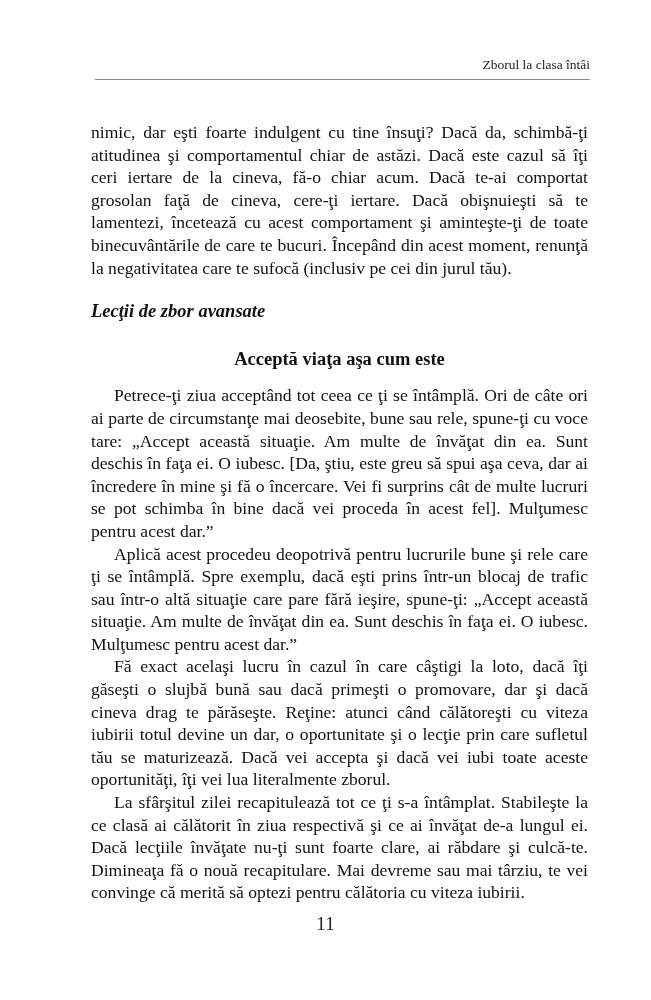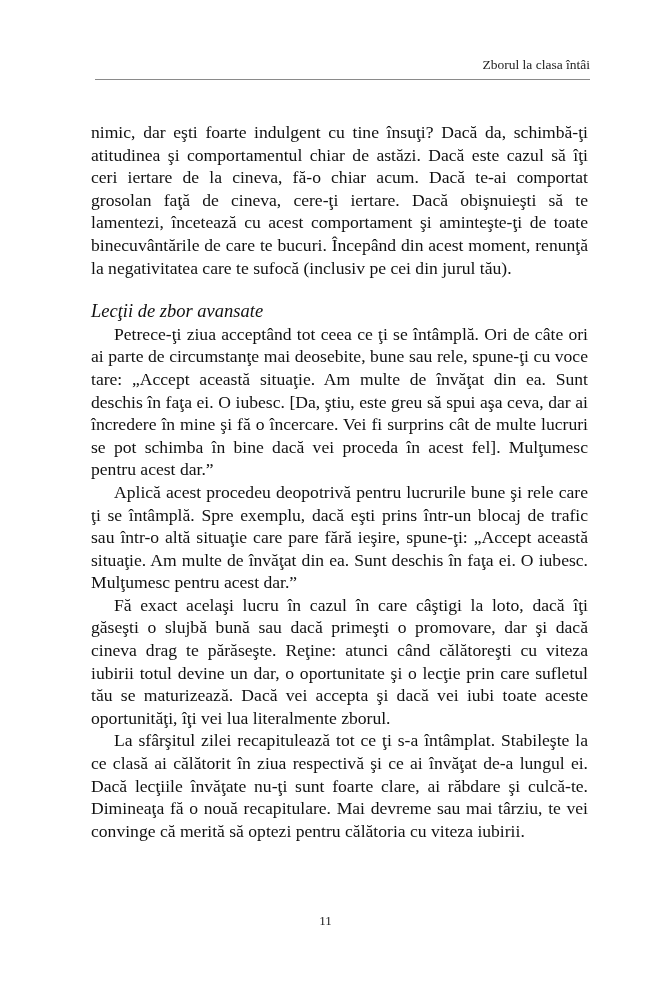--- a/index.html
+++ b/index.html
@@ -44,53 +44,54 @@
     }
     .body-text p {
       margin: 0;
       text-align: justify;
     }
     .body-text p.indent {
       text-indent: 23px;
     }
     .section-title {
       margin: 21px 0 0 0;
-      font-weight: normal;
+      font-weight: bold;
       font-style: italic;
       font-size: 18.5px;
       line-height: 22.6px;
     }
     .subsection-title {
       margin: 25px 0 14px 0;
       font-weight: bold;
       font-size: 18.5px;
       line-height: 22.6px;
       text-align: center;
     }
     .page-number {
       position: absolute;
       left: 0;
       width: 651px;
       top: 913px;
       text-align: center;
-      font-size: 13px;
+      font-size: 19px;
       color: #222;
     }
   </style>
 </head>
 <body>
 
 <div class="running-header">Zborul la clasa întâi</div>
 <div class="header-rule"></div>
 
 <div class="body-text">
   <p>nimic, dar eşti foarte indulgent cu tine însuţi? Dacă da, schimbă-ţi atitudinea şi comportamentul chiar de astăzi. Dacă este cazul să îţi ceri iertare de la cineva, fă-o chiar acum. Dacă te-ai comportat grosolan faţă de cineva, cere-ţi iertare. Dacă obişnuieşti să te lamentezi, încetează cu acest comportament şi aminteşte-ţi de toate binecuvântările de care te bucuri. Începând din acest moment, renunţă la negativitatea care te sufocă (inclusiv pe cei din jurul tău).</p>
 
   <div class="section-title">Lecţii de zbor avansate</div>
 
+  <div class="subsection-title">Acceptă viaţa aşa cum este</div>
 
   <p class="indent">Petrece-ţi ziua acceptând tot ceea ce ţi se întâmplă. Ori de câte ori ai parte de circumstanţe mai deosebite, bune sau rele, spune-ţi cu voce tare: „Accept această situaţie. Am multe de învăţat din ea. Sunt deschis în faţa ei. O iubesc. [Da, ştiu, este greu să spui aşa ceva, dar ai încredere în mine şi fă o încercare. Vei fi surprins cât de multe lucruri se pot schimba în bine dacă vei proceda în acest fel]. Mulţumesc pentru acest dar.”</p>
   <p class="indent">Aplică acest procedeu deopotrivă pentru lucrurile bune şi rele care ţi se întâmplă. Spre exemplu, dacă eşti prins într-un blocaj de trafic sau într-o altă situaţie care pare fără ieşire, spune-ţi: „Accept această situaţie. Am multe de învăţat din ea. Sunt deschis în faţa ei. O iubesc. Mulţumesc pentru acest dar.”</p>
   <p class="indent">Fă exact acelaşi lucru în cazul în care câştigi la loto, dacă îţi găseşti o slujbă bună sau dacă primeşti o promovare, dar şi dacă cineva drag te părăseşte. Reţine: atunci când călătoreşti cu viteza iubirii totul devine un dar, o oportunitate şi o lecţie prin care sufletul tău se maturizează. Dacă vei accepta şi dacă vei iubi toate aceste oportunităţi, îţi vei lua literalmente zborul.</p>
   <p class="indent">La sfârşitul zilei recapitulează tot ce ţi s-a întâmplat. Stabileşte la ce clasă ai călătorit în ziua respectivă şi ce ai învăţat de-a lungul ei. Dacă lecţiile învăţate nu-ţi sunt foarte clare, ai răbdare şi culcă-te. Dimineaţa fă o nouă recapitulare. Mai devreme sau mai târziu, te vei convinge că merită să optezi pentru călătoria cu viteza iubirii.</p>
 </div>
 
 <div class="page-number">11</div>
 
 </body></html>

